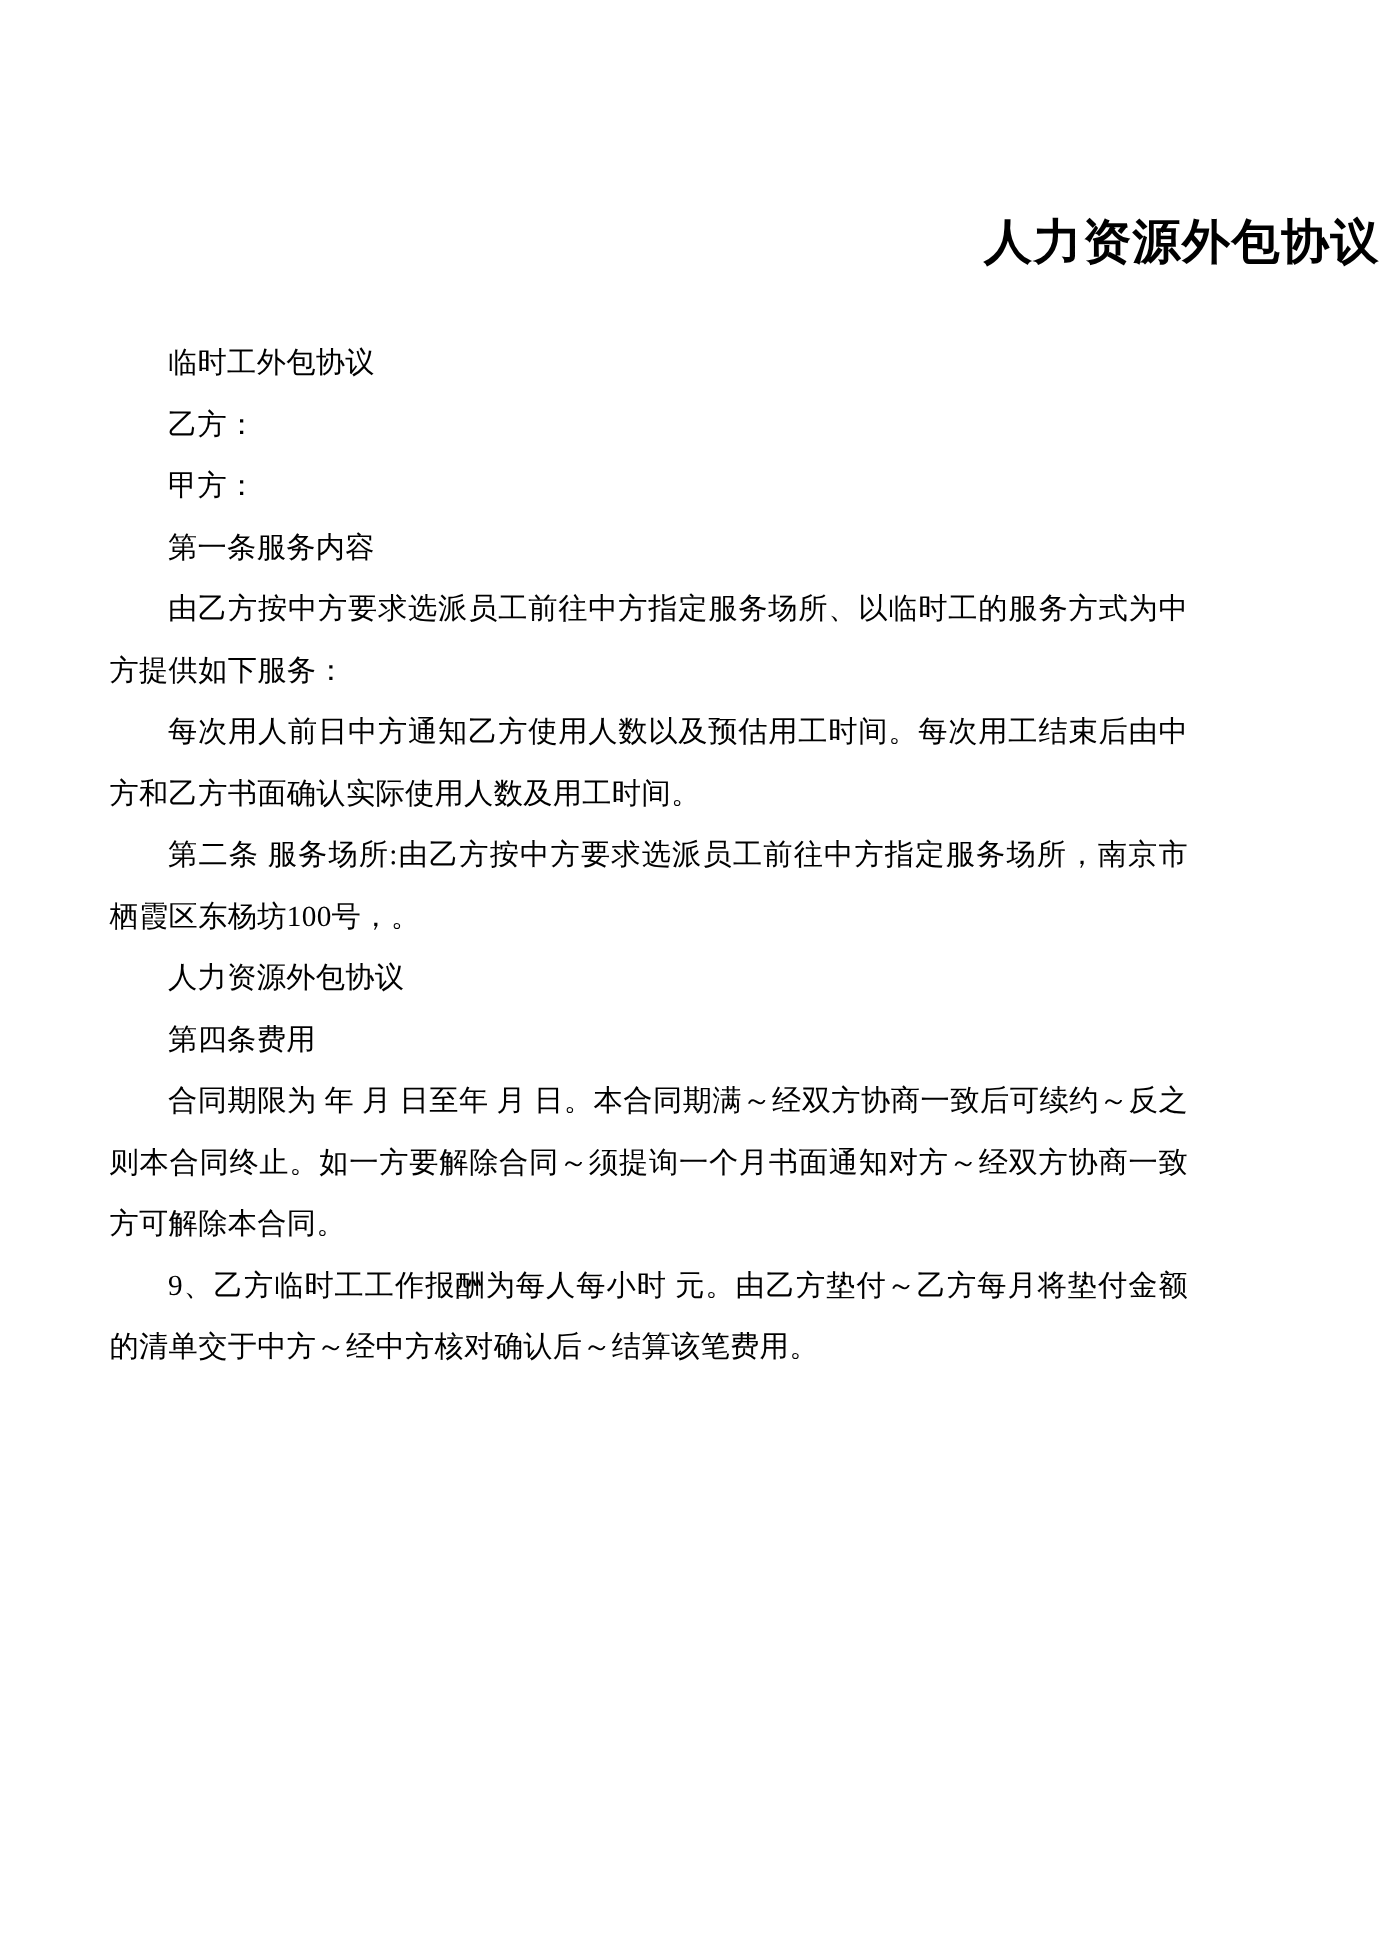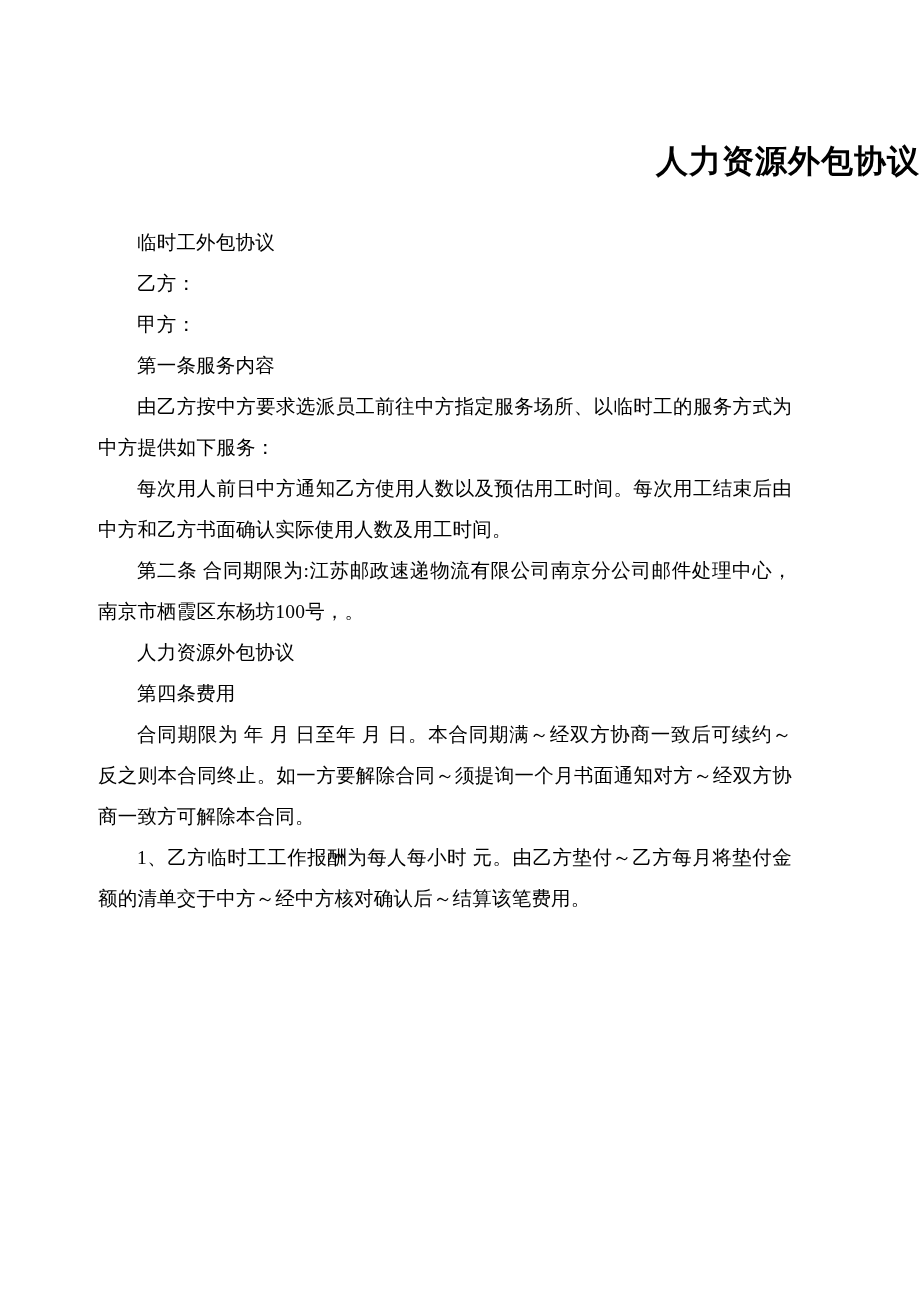--- a/index.html
+++ b/index.html
@@ -27,21 +27,21 @@
     font-size: 32px;
     font-weight: bold;
     letter-spacing: 1px;
     margin: 0;
     padding-top: 140px;
     padding-bottom: 0;
     font-family: "Liberation Sans", "DejaVu Sans", sans-serif;
   }
   .body-block {
     margin-top: 38px;
-    padding-left: 98px;
+    padding-left: 73px;
     padding-right: 128px;
   }
   p.para {
     font-size: 19.5px;
     line-height: 41px;
     margin: 0 0 0 0;
     text-indent: 2em;
     text-align: justify;
     letter-spacing: 0.2px;
     font-family: "Liberation Serif", "DejaVu Serif", serif;
@@ -54,20 +54,20 @@
 
   <h1 class="doc-title">人力资源外包协议</h1>
 
   <div class="body-block">
     <p class="para">临时工外包协议</p>
     <p class="para">乙方：</p>
     <p class="para">甲方：</p>
     <p class="para">第一条服务内容</p>
     <p class="para">由乙方按中方要求选派员工前往中方指定服务场所、以临时工的服务方式为中方提供如下服务：</p>
     <p class="para">每次用人前日中方通知乙方使用人数以及预估用工时间。每次用工结束后由中方和乙方书面确认实际使用人数及用工时间。</p>
-    <p class="para">第二条  合同期限为:江苏邮政速递物流有限公司南京分公司邮件处理中心，南京市栖霞区东杨坊100号，。</p>
+    <p class="para">第二条  服务场所:由乙方按中方要求选派员工前往中方指定服务场所，南京市栖霞区东杨坊100号，。</p>
     <p class="para">人力资源外包协议</p>
     <p class="para">第四条费用</p>
     <p class="para">合同期限为 年  月  日至年  月  日。本合同期满～经双方协商一致后可续约～反之则本合同终止。如一方要解除合同～须提询一个月书面通知对方～经双方协商一致方可解除本合同。</p>
-    <p class="para">1、乙方临时工工作报酬为每人每小时  元。由乙方垫付～乙方每月将垫付金额的清单交于中方～经中方核对确认后～结算该笔费用。</p>
+    <p class="para">9、乙方临时工工作报酬为每人每小时  元。由乙方垫付～乙方每月将垫付金额的清单交于中方～经中方核对确认后～结算该笔费用。</p>
   </div>
 
 </div>
 
 </body></html>

